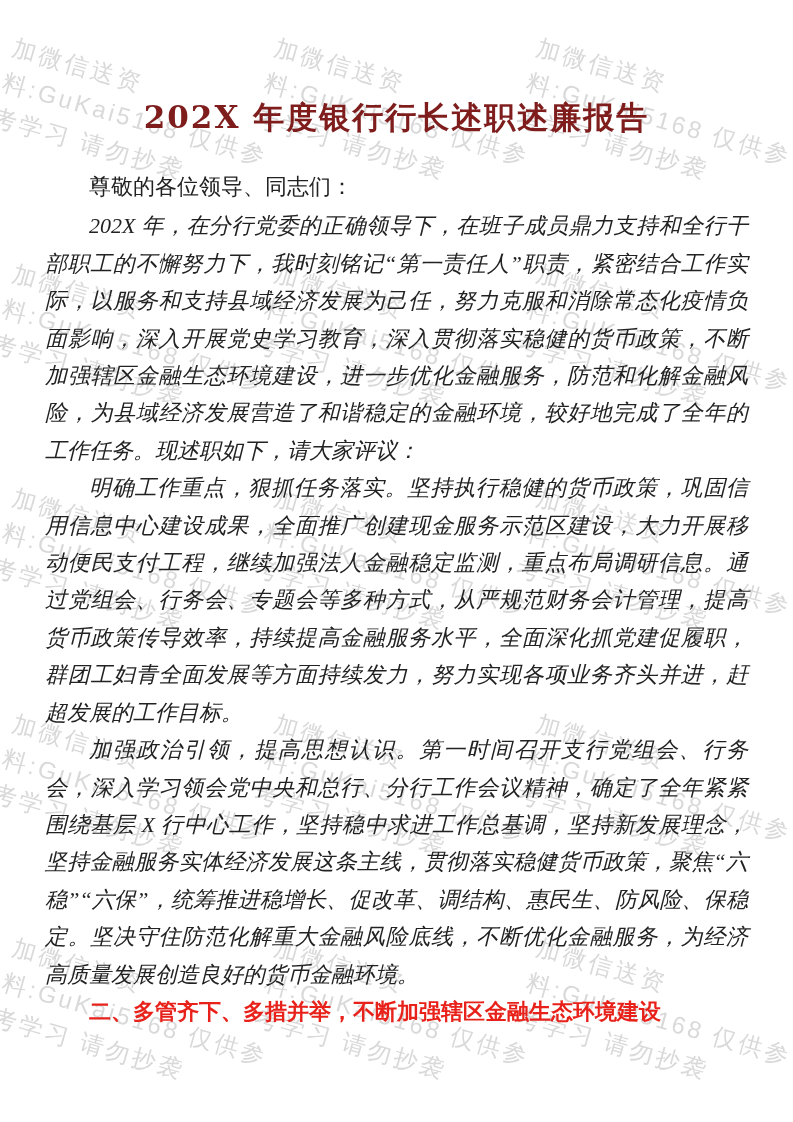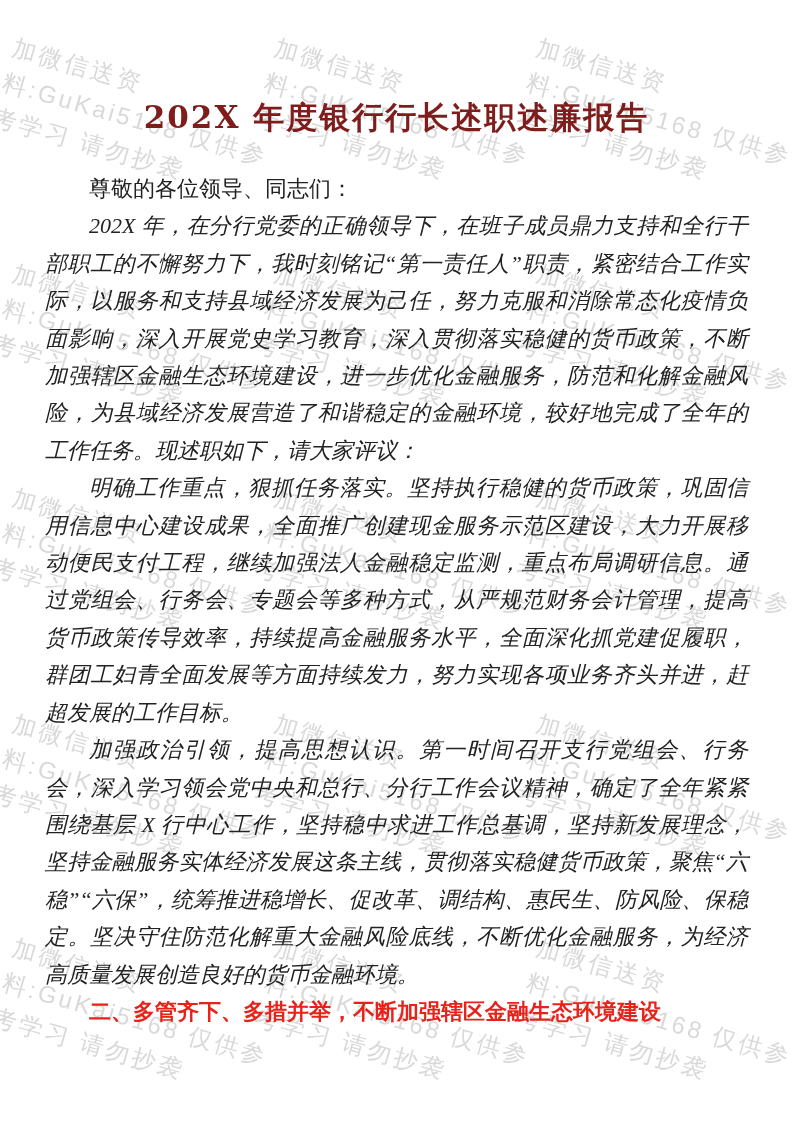--- a/index.html
+++ b/index.html
@@ -43,21 +43,21 @@
     text-align: center;
     font-family: "DejaVu Serif", "Liberation Serif", serif;
     font-weight: bold;
     font-size: 31px;
     letter-spacing: 2px;
     color: #7f1d1d;
   }
   .salutation {
     margin: 0;
     text-indent: 2em;
-    font-family: Liberation Sans, sans-serif;
+    font-family: Liberation Mono, monospace;
     font-size: 22px;
     line-height: 37.4px;
     color: #222222;
   }
   .body-p {
     margin: 0;
     text-indent: 2em;
     text-align: justify;
     font-family: "Liberation Serif", "DejaVu Serif", serif;
     font-size: 22px;

